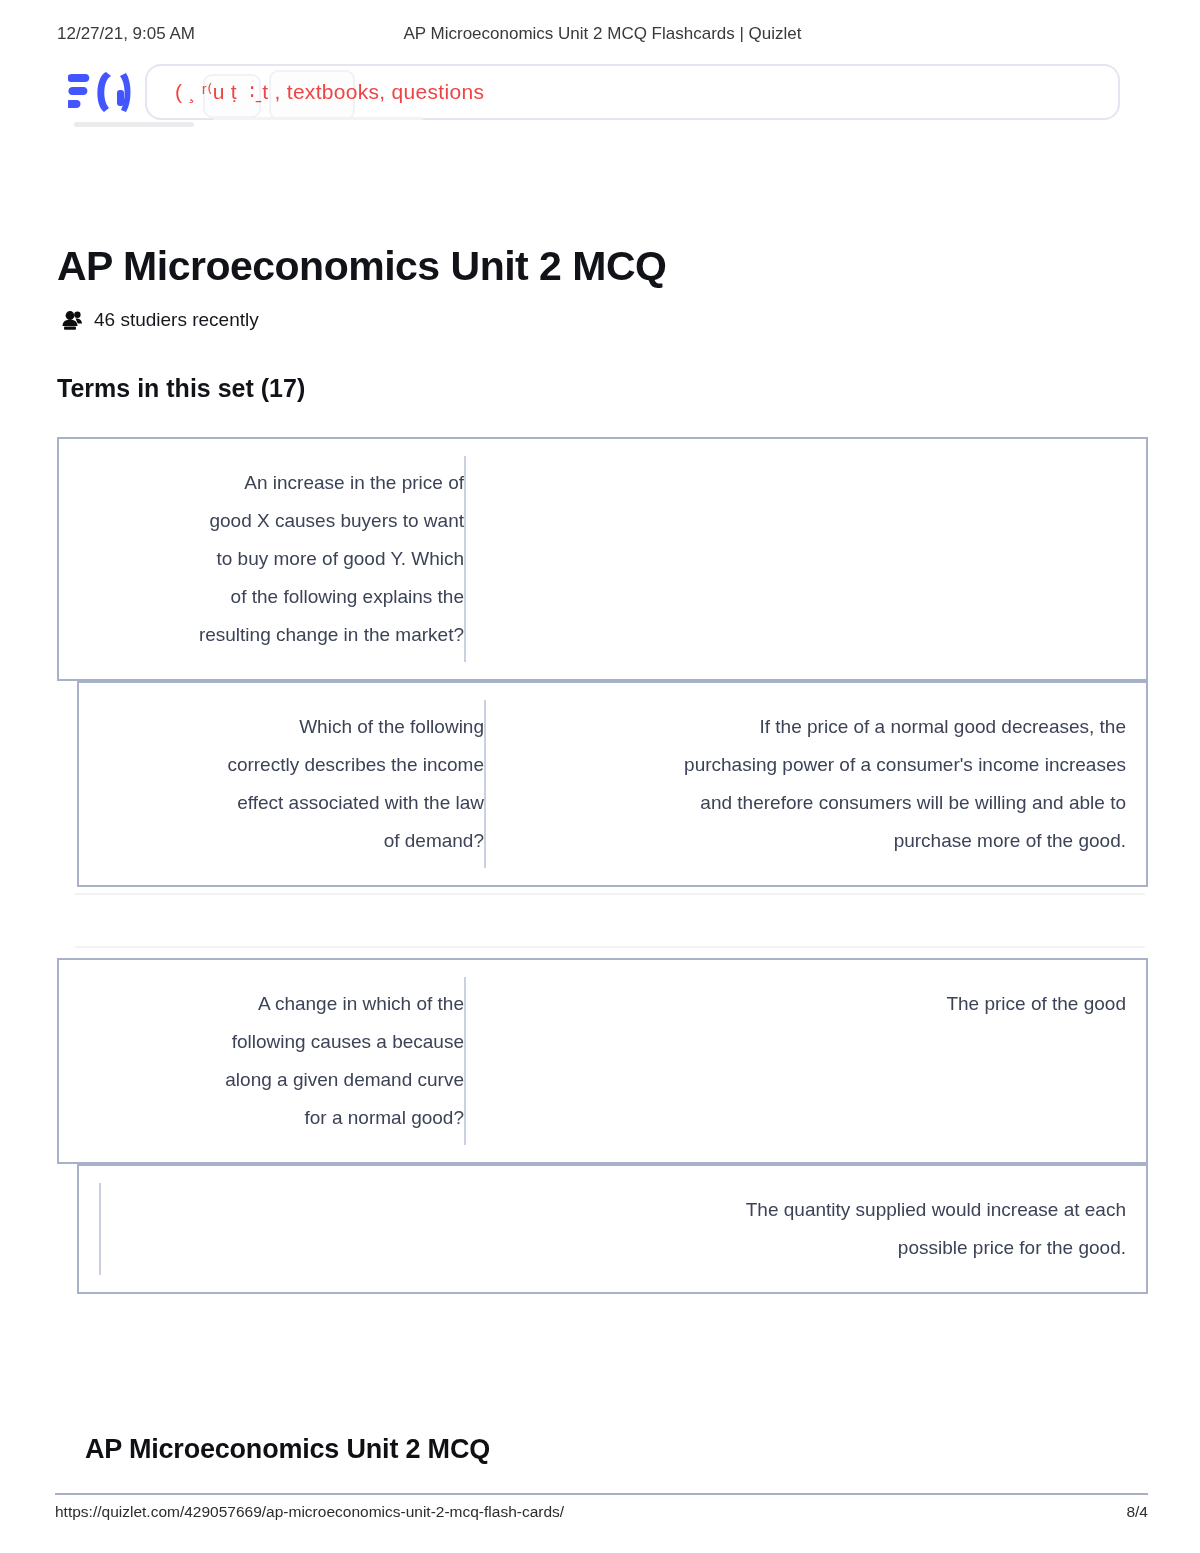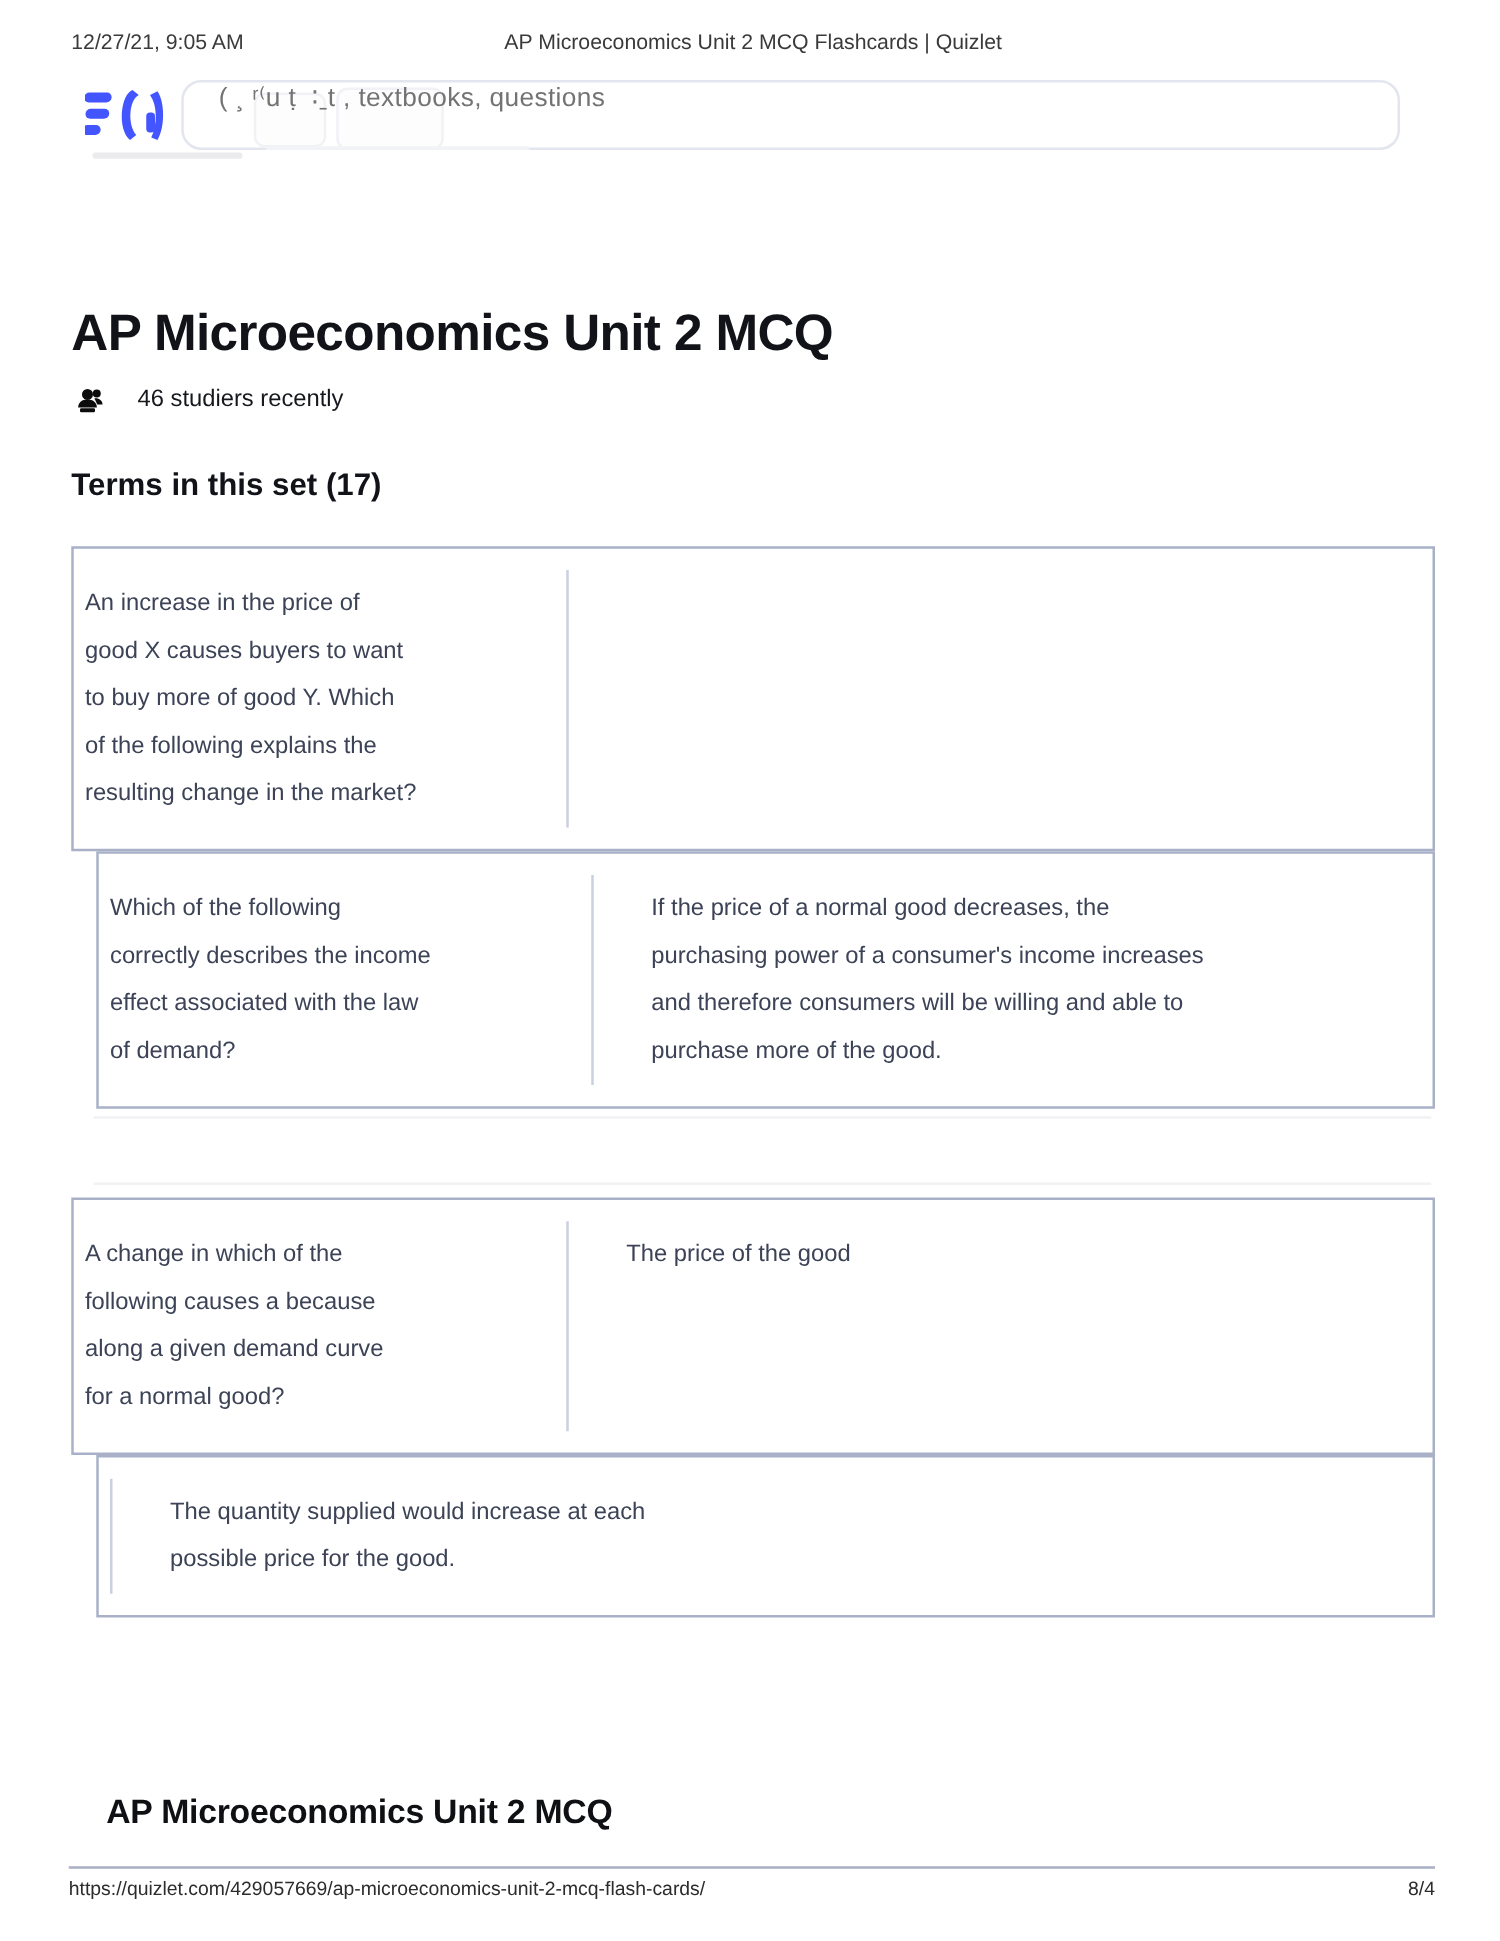--- a/index.html
+++ b/index.html
@@ -21,53 +21,53 @@
   
   .topbar { position:absolute; top:64px; left:66px; height:60px; }
   .logo { position:absolute; left:2px; top:4px; width:64px; height:48px; }
   .logo-underline {
     position:absolute; left:8px; top:58px; width:120px; height:5px;
     background:#ebebee; border-radius:3px;
   }
   .searchbar {
     position:absolute; left:79px; top:0; width:975px; height:56px;
     border:2px solid #e4e6ef; border-radius:16px; background:#fff;
-    display:flex; align-items:flex-start; padding-left:28px;
-    font-size:21px; color:#737373; letter-spacing:0.3px;
+    display:flex; align-items:center; padding-left:28px;
+    font-size:21px; color:#ef4444; letter-spacing:0.3px;
   }
   .search-chip {
     position:absolute; border:2px solid #f1f2f6; border-radius:9px; background:#fdfdfe;
   }
   .chip-1 { left:56px; top:8px; width:58px; height:44px; }
   .chip-2 { left:122px; top:4px; width:86px; height:50px; }
   .search-underline {
     position:absolute; left:66px; bottom:-2px; width:210px; height:3px; background:#f2f3f6;
   }
   .search-text { position:relative; z-index:2; white-space:pre; }
 
   
   .set-title {
     position:absolute; top:243px; left:57px;
     font-size:41px; font-weight:800; letter-spacing:-0.5px; color:#111318;
   }
-  .studiers { position:absolute; top:308px; left:60px; display:flex; align-items:center; gap:26px; }
+  .studiers { position:absolute; top:308px; left:60px; display:flex; align-items:center; gap:10px; }
   .studiers-icon { width:24px; height:24px; }
   .studiers-label { font-size:19px; color:#16181d; }
   .terms-heading {
     position:absolute; top:374px; left:57px;
     font-size:25px; font-weight:800; color:#111318;
   }
 
   
   .card-group { position:absolute; left:57px; width:1091px; }
   .group-1 { top:437px; }
   .group-2 { top:958px; }
   .card {
     background:#fff; border:2px solid #a8b1c7;
-    display:flex; padding:25px 9px;
+    display:flex; padding:25px 20px;text-align:right;
   }
   .card + .card { margin-top:0;margin-left:20px; }
   .term {
     width:385px; flex:none;
     font-size:19px; line-height:38px; color:#3c4356; white-space:pre-line;
   }
   .vdiv {
     width:2px; background:#c9d0df; align-self:stretch; margin:-8px 0; flex:none;
   }
   .definition {

